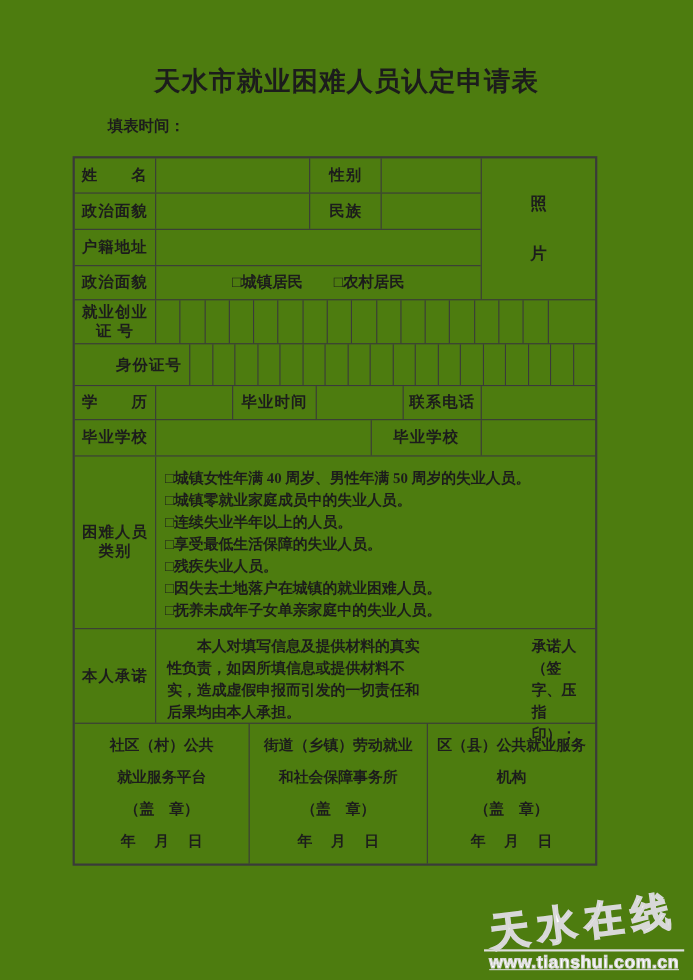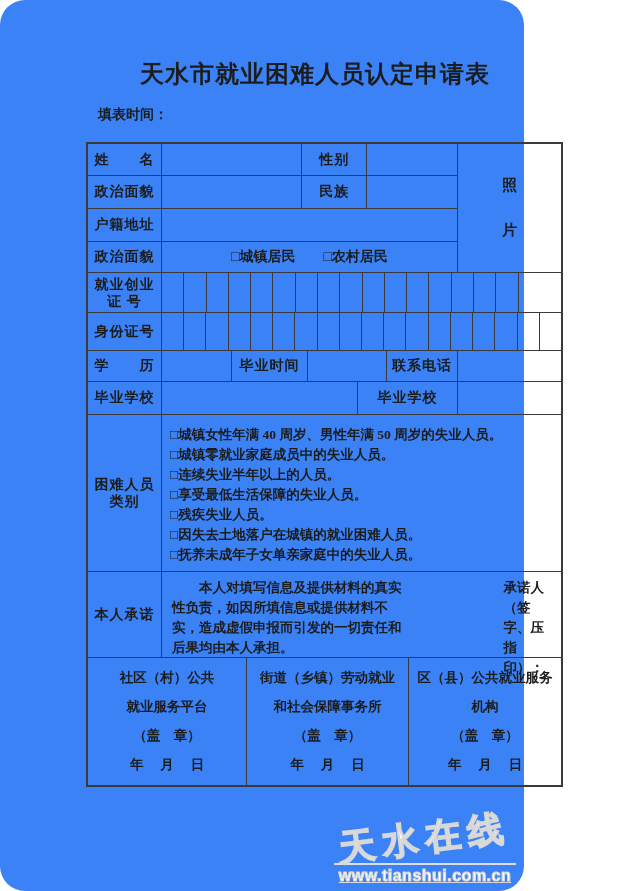--- a/index.html
+++ b/index.html
@@ -1,39 +1,39 @@
 <!DOCTYPE html>
 <html><head>
 <meta charset="utf-8">
 <style>
   * { margin:0; padding:0; box-sizing:border-box; }
   html,body { width:630px; height:891px; background:#ffffff; overflow:hidden;
     font-family:"Liberation Serif","DejaVu Serif",serif; color:#1c1c1c; }
-  .sheet { position:relative; width:524px; height:891px; background:#3b82f6;border-radius:25px; }
+  .sheet { position:relative; width:630px; height:891px; background:#4d7c0f; }
 
   .doc-title { position:absolute; top:58px; left:0; width:630px; text-align:center;
     font-size:24px; font-weight:bold; letter-spacing:1px; }
   .fill-time { position:absolute; top:106px; left:98px; font-size:14px; font-weight:bold; }
 
-  .tbl { position:absolute; top:142px; left:86px; width:477px;
+  .tbl { position:absolute; top:142px; left:66px; width:477px;
     border:2px solid #3a3a3a; font-weight:bold; font-size:14px; }
   .row { display:flex; border-bottom:1px solid #3a3a3a; }
   .tbl > .row:last-child, .leftblk > .row:last-child { border-bottom:none; }
   .cell { border-right:1px solid #3a3a3a; display:flex; align-items:center;
     justify-content:center; text-align:center; }
   .row > .cell:last-child { border-right:none; }
   .lab { letter-spacing:1px; }
 
   .top { display:flex; border-bottom:1px solid #3a3a3a; }
   .leftblk { width:370px; border-right:1px solid #3a3a3a; }
   .photo { flex:1; display:flex; flex-direction:column; align-items:center;
     justify-content:center; gap:26px; font-size:15px; }
 
   .h32{height:32px;} .h33{height:33px;} .h30{height:30px;}
-  .h40{height:40px;} .h38{height:38px;} .h31{height:31px;} .h33b{height:33px;}
+  .h40{height:40px;} .h38{height:38px;padding-left:31px;} .h31{height:31px;} .h33b{height:33px;}
 
   .w74{width:74px;} .w141{width:141px;} .w65{width:65px;} .w90{width:90px;}
   .w296{width:296px;} .w70{width:70px;} .w76{width:76px;} .w79{width:79px;}
   .w71{width:71px;} .w196{width:196px;} .w100{width:100px;}
   .flex1{flex:1;}
 
   .two-line { display:flex; flex-direction:column; line-height:17px; }
   .grid { flex:1; display:flex; }
   .gcell { flex:1; border-right:1px solid #3a3a3a; }
   .grid .gcell:last-child { border-right:none; }

